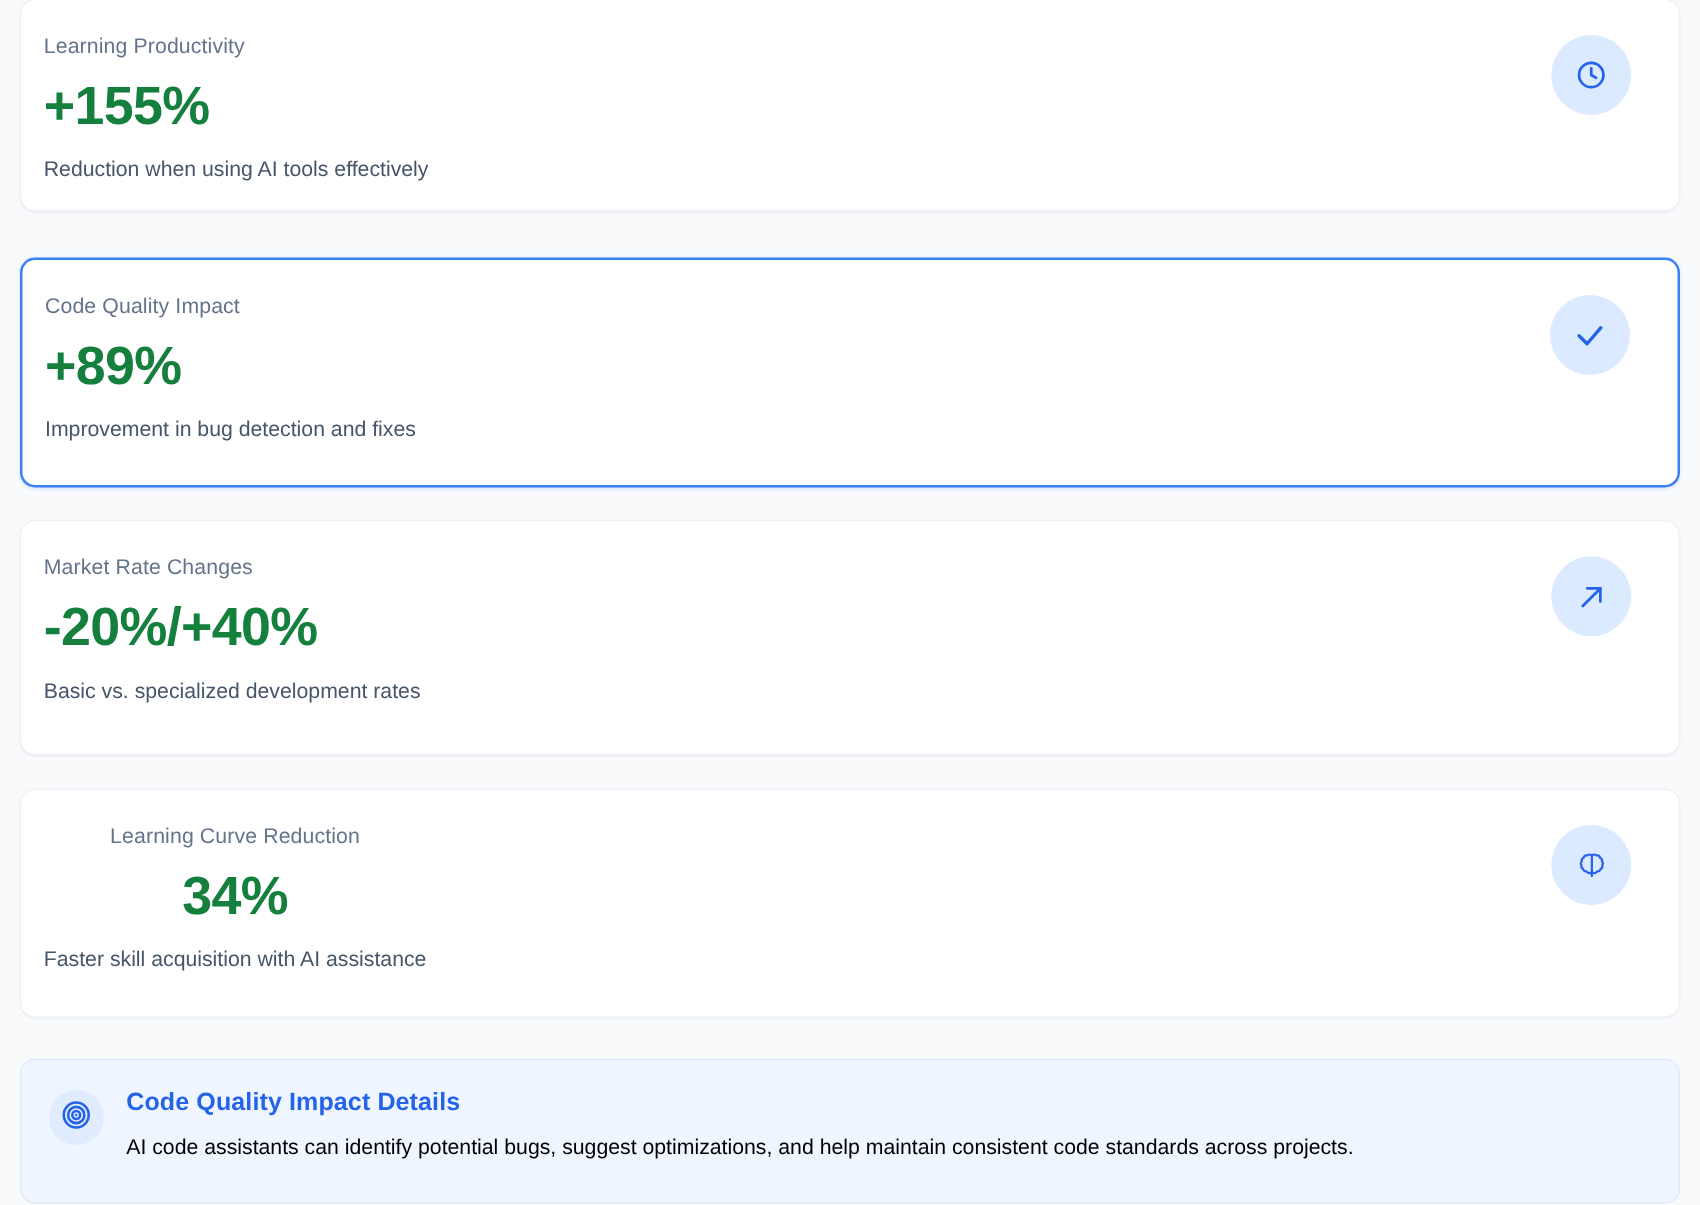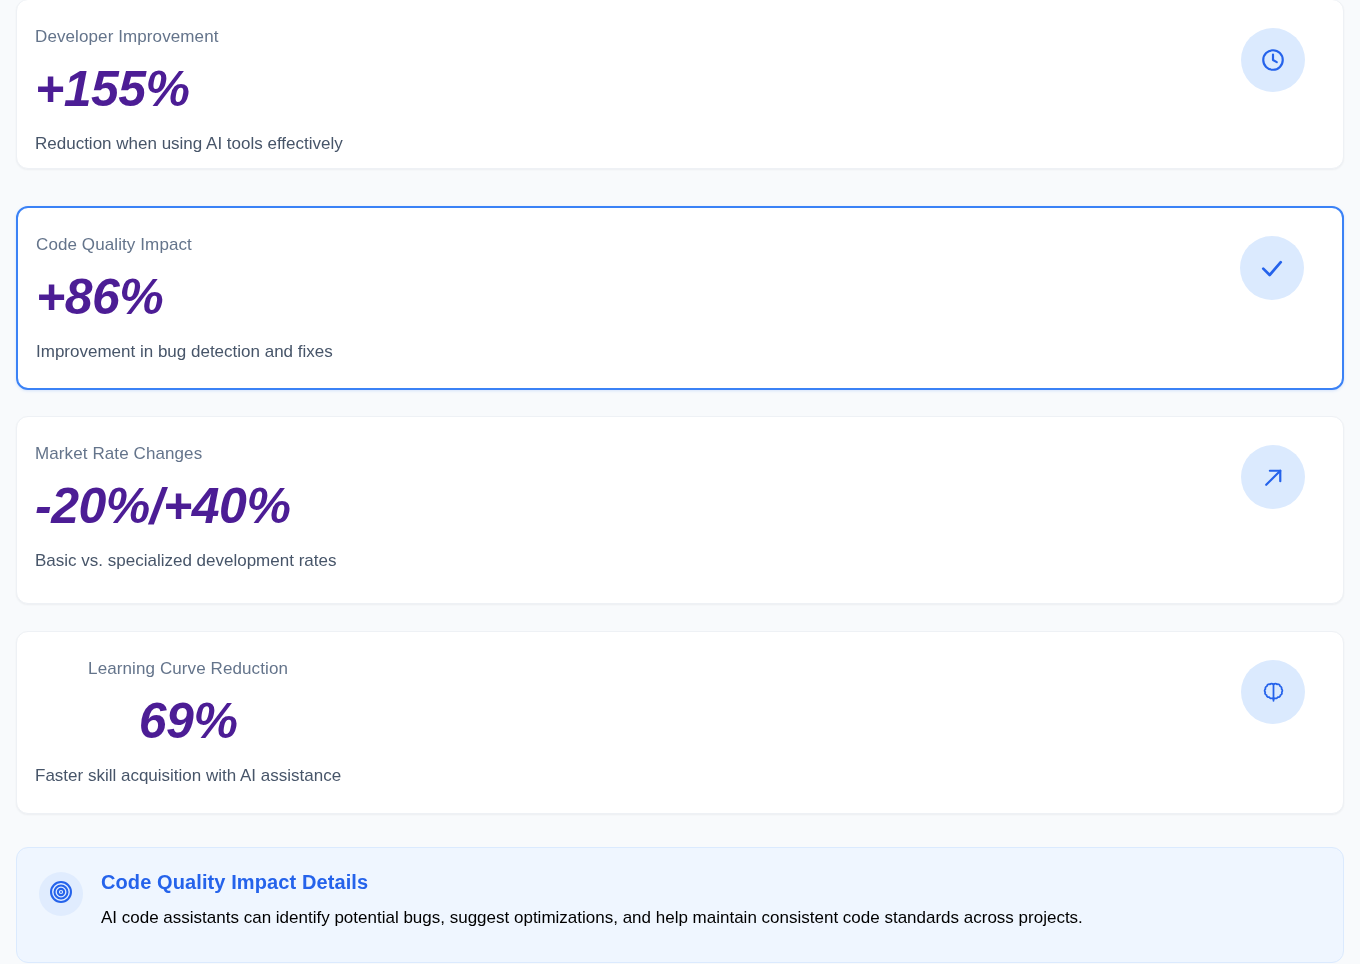--- a/index.html
+++ b/index.html
@@ -42,27 +42,26 @@
   .card-text { display: flex; flex-direction: column; }
 
   .card-label {
     font-size: 17px;
     color: #64748b;
     line-height: 1.3;
     letter-spacing: .1px;
   }
 
   .card-value {
-    font-size: 50px;
+    font-size: 43px;
     font-weight: bold;
-    color: #4c1d95;
+    color: #15803d;
     line-height: 1.18;
     letter-spacing: -0.5px;
     margin-top: 12px;
-    font-style: italic;
   }
 
   .card-desc {
     font-size: 17px;
     color: #475569;
     line-height: 1.3;
     margin-top: 14px;
   }
 
   .icon-badge {
@@ -131,40 +130,40 @@
     margin-top: 11px;
   }
 </style>
 </head>
 <body>
 
 <div class="page">
 
   <div class="card" id="card-0">
     <div class="card-text">
-      <span class="card-label">Developer Improvement</span>
+      <span class="card-label">Learning Productivity</span>
       <span class="card-value">+155%</span>
       <span class="card-desc">Reduction when using AI tools effectively</span>
     </div>
     <div class="icon-badge">
       <span>
         <svg width="26" height="26" viewBox="0 0 24 24" fill="none" stroke="#2563eb" stroke-width="2" stroke-linecap="round" stroke-linejoin="round">
           <circle cx="12" cy="12" r="9"></circle>
           <polyline points="12 7 12 12 15.5 14"></polyline>
         </svg>
       </span>
     </div>
   </div>
 
   <div class="gap-a"></div>
 
   <div class="card selected" id="card-1">
     <div class="card-text">
       <span class="card-label">Code Quality Impact</span>
-      <span class="card-value">+86%</span>
+      <span class="card-value">+89%</span>
       <span class="card-desc">Improvement in bug detection and fixes</span>
     </div>
     <div class="icon-badge">
       <span>
         <svg width="28" height="28" viewBox="0 0 24 24" fill="none" stroke="#2563eb" stroke-width="2.3" stroke-linecap="round" stroke-linejoin="round">
           <polyline points="4.5 12.5 10 18 19.5 7"></polyline>
         </svg>
       </span>
     </div>
   </div>
@@ -185,21 +184,21 @@
         </svg>
       </span>
     </div>
   </div>
 
   <div class="gap-c"></div>
 
   <div class="card" id="card-3">
     <div class="card-text">
       <span class="card-label">Learning Curve Reduction</span>
-      <span class="card-value">69%</span>
+      <span class="card-value">34%</span>
       <span class="card-desc">Faster skill acquisition with AI assistance</span>
     </div>
     <div class="icon-badge">
       <span>
         <svg width="25" height="25" viewBox="0 0 24 24" fill="none" stroke="#2563eb" stroke-width="1.7" stroke-linecap="round" stroke-linejoin="round">
           <path d="M12 4.2c-1-1-2.6-1-3.5 0-1.3-.5-2.7.4-2.8 1.8-1.2.3-1.9 1.6-1.4 2.7-1 .7-1.1 2.2-.2 3-.6 1.1 0 2.5 1.2 2.8.1 1.3 1.3 2.2 2.6 1.9.5 1.2 2 1.7 3.1 1 .3.5.7.8 1 .9"></path>
           <path d="M12 4.2c1-1 2.6-1 3.5 0 1.3-.5 2.7.4 2.8 1.8 1.2.3 1.9 1.6 1.4 2.7 1 .7 1.1 2.2.2 3 .6 1.1 0 2.5-1.2 2.8-.1 1.3-1.3 2.2-2.6 1.9-.5 1.2-2 1.7-3.1 1-.3.5-.7.8-1 .9"></path>
           <line x1="12" y1="4.4" x2="12" y2="20"></line>
         </svg>
       </span>

